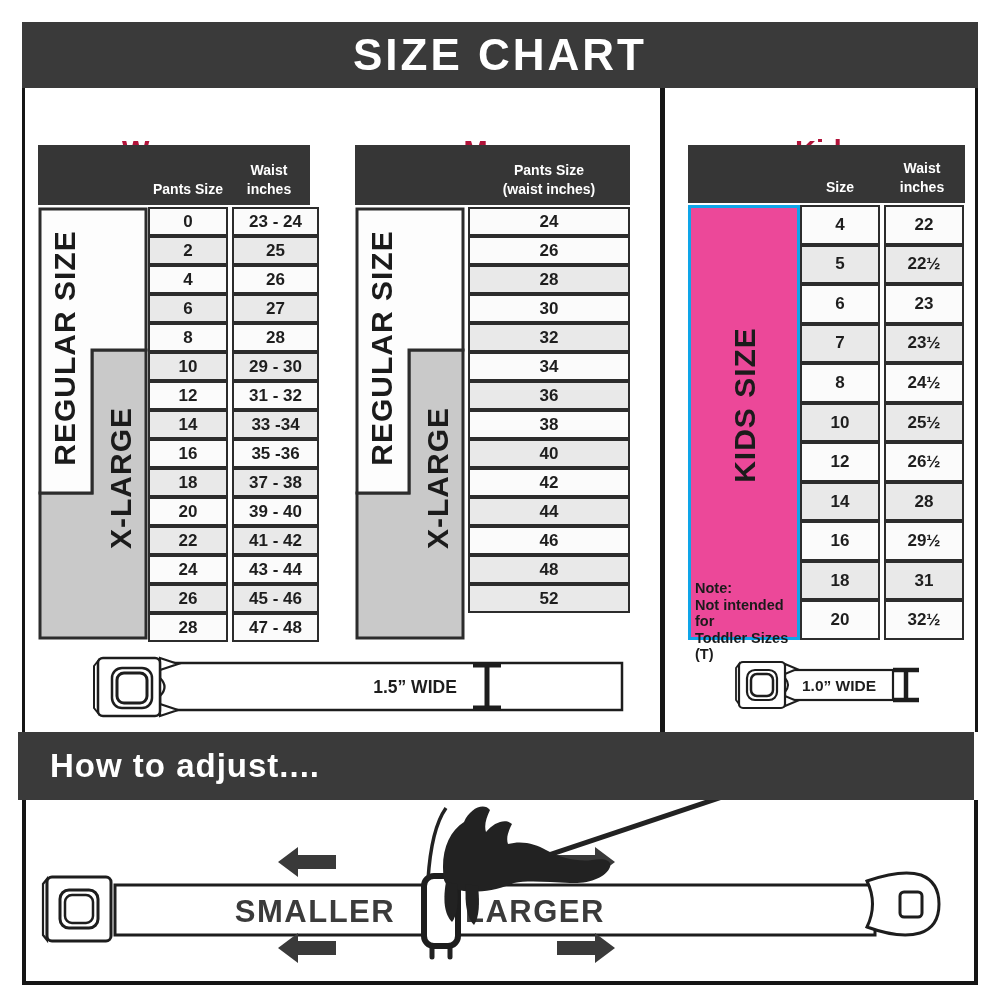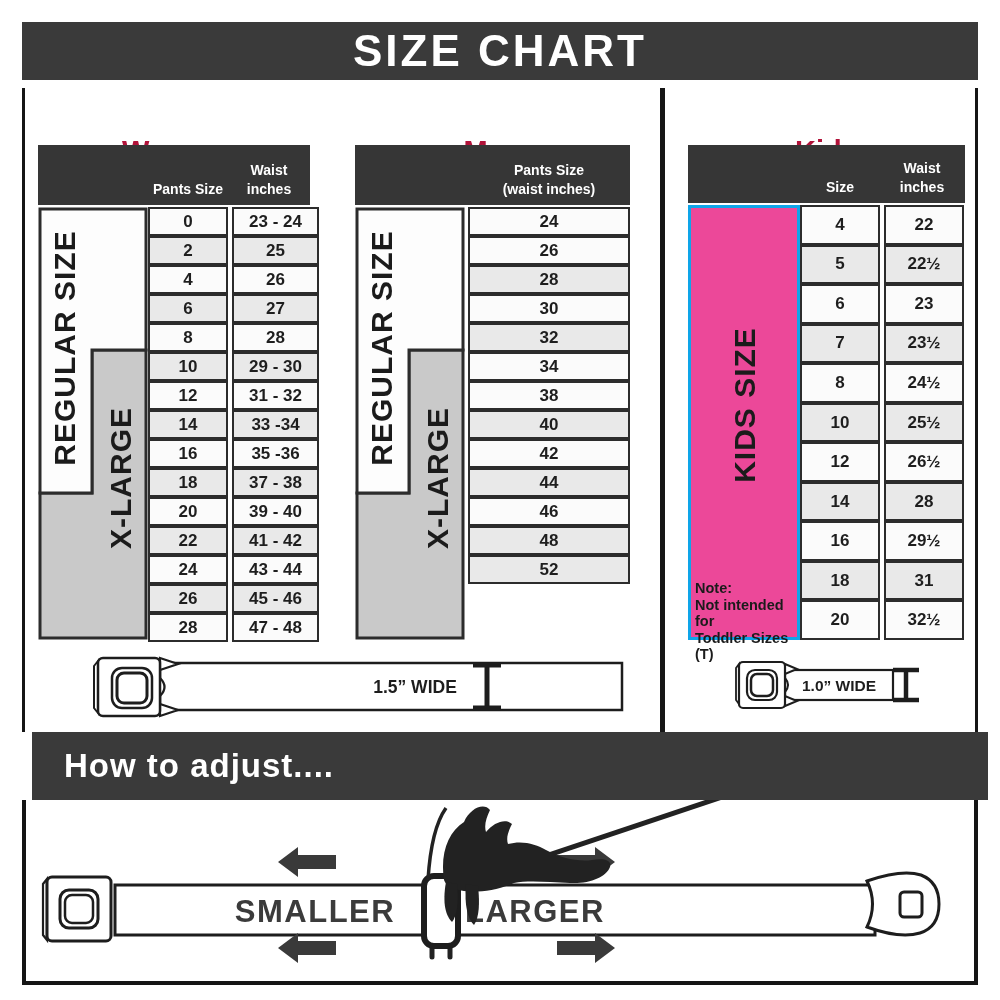--- a/index.html
+++ b/index.html
@@ -1,19 +1,19 @@
 <!DOCTYPE html>
 <html><head>
 <meta charset="utf-8">
 <style>
   html,body{margin:0;padding:0;background:#fff;}
   .page{position:relative;width:1000px;height:1000px;background:#fff;overflow:hidden;
         font-family:"Liberation Sans","DejaVu Sans",sans-serif;}
   .abs{position:absolute;}
-  .title-bar{left:22px;top:22px;width:956px;height:58px;background:#3a3a3a;
+  .title-bar{left:22px;top:22px;width:956px;height:66px;background:#3a3a3a;
              display:flex;align-items:center;justify-content:center;
              color:#fff;font-weight:700;font-size:44px;letter-spacing:3px;}
   .side-border{background:#151515;}
   .section-label{top:94px;height:42px;line-height:42px;text-align:center;
                  color:#b11239;font-weight:700;font-size:29px;margin-top:36px;}
   .thead{background:#363636;}
   .hcol{position:absolute;bottom:6px;color:#fff;font-weight:700;font-size:14px;
         line-height:19px;text-align:center;}
   .vlabel{position:absolute;white-space:nowrap;font-weight:700;font-size:30px;
           color:#1b1b1b;letter-spacing:1px;transform:translate(-50%,-50%) rotate(-90deg);}
@@ -25,21 +25,21 @@
   .cell{box-sizing:border-box;border:2.5px solid #2c2c2c;background:#fbfbfb;
         display:flex;align-items:center;justify-content:center;
         font-weight:700;font-size:17px;color:#1e1e1e;}
   .alt .cell{background:#e9e9e9;}
   .c1{width:80px;}
   .c2{width:87px;}
   .cm{width:162px;}
   .kc{width:80px;}
   .kids-box{box-sizing:border-box;border:3px solid #0ea5e9;background:#ec4899;}
   .note{font-size:14.5px;font-weight:700;line-height:16.5px;color:#1b1b1b;}
-  .adjust-bar{left:32px;top:732px;width:956px;height:68px;background:#3a3a3a;
+  .adjust-bar{left:18px;top:732px;width:956px;height:68px;background:#3a3a3a;
               display:flex;align-items:center;padding-left:32px;box-sizing:border-box;
               color:#fff;font-weight:700;font-size:33px;letter-spacing:1px;}
   svg{display:block;}
   .svg-label-text{font-weight:700;}
 </style>
 </head>
 <body>
 
 <div class="page">
 
@@ -146,20 +146,23 @@
         <div class="cell cm">28</div>
       </div>
       <div class="mrow">
         <div class="cell cm">30</div>
       </div>
       <div class="mrow alt">
         <div class="cell cm">32</div>
       </div>
       <div class="mrow">
         <div class="cell cm">34</div>
+      </div>
+      <div class="mrow alt">
+        <div class="cell cm">36</div>
       </div>
       <div class="mrow">
         <div class="cell cm">38</div>
       </div>
       <div class="mrow alt">
         <div class="cell cm">40</div>
       </div>
       <div class="mrow">
         <div class="cell cm">42</div>
       </div>

